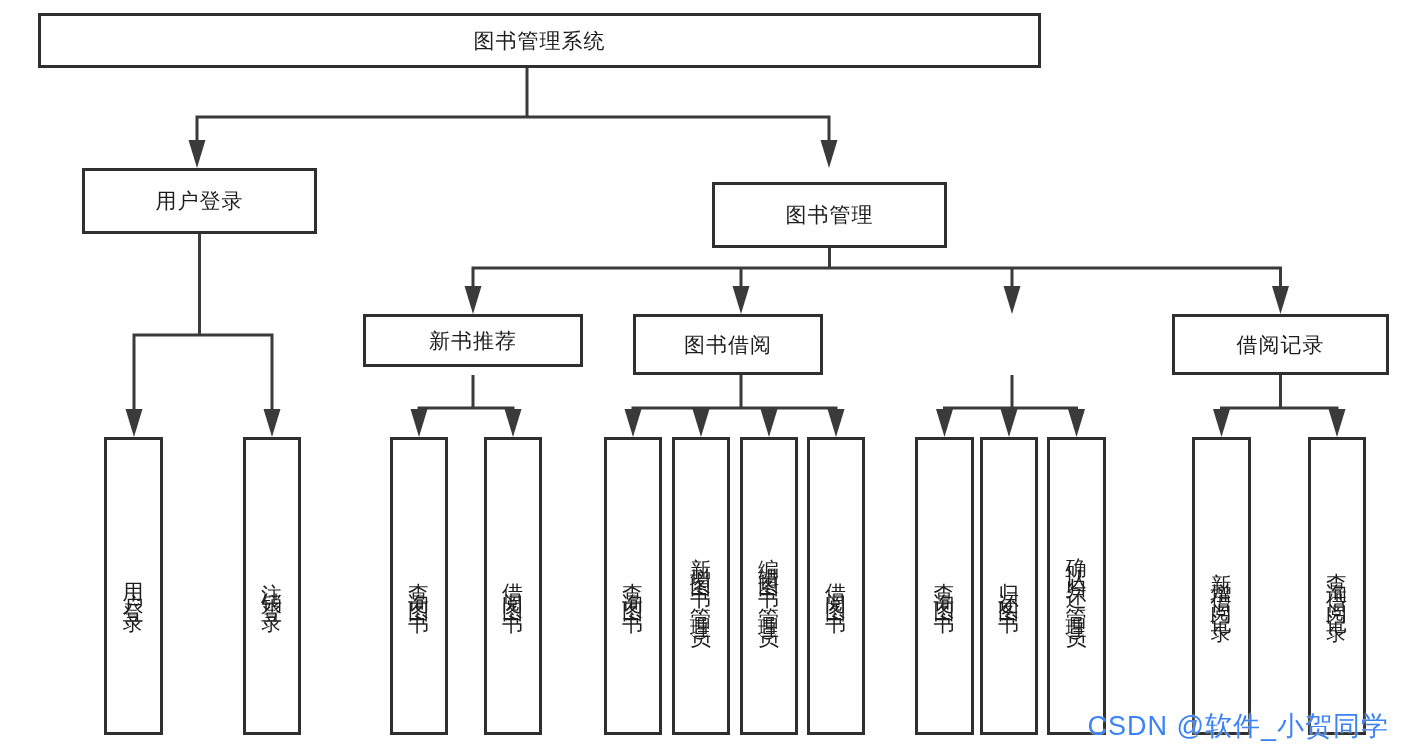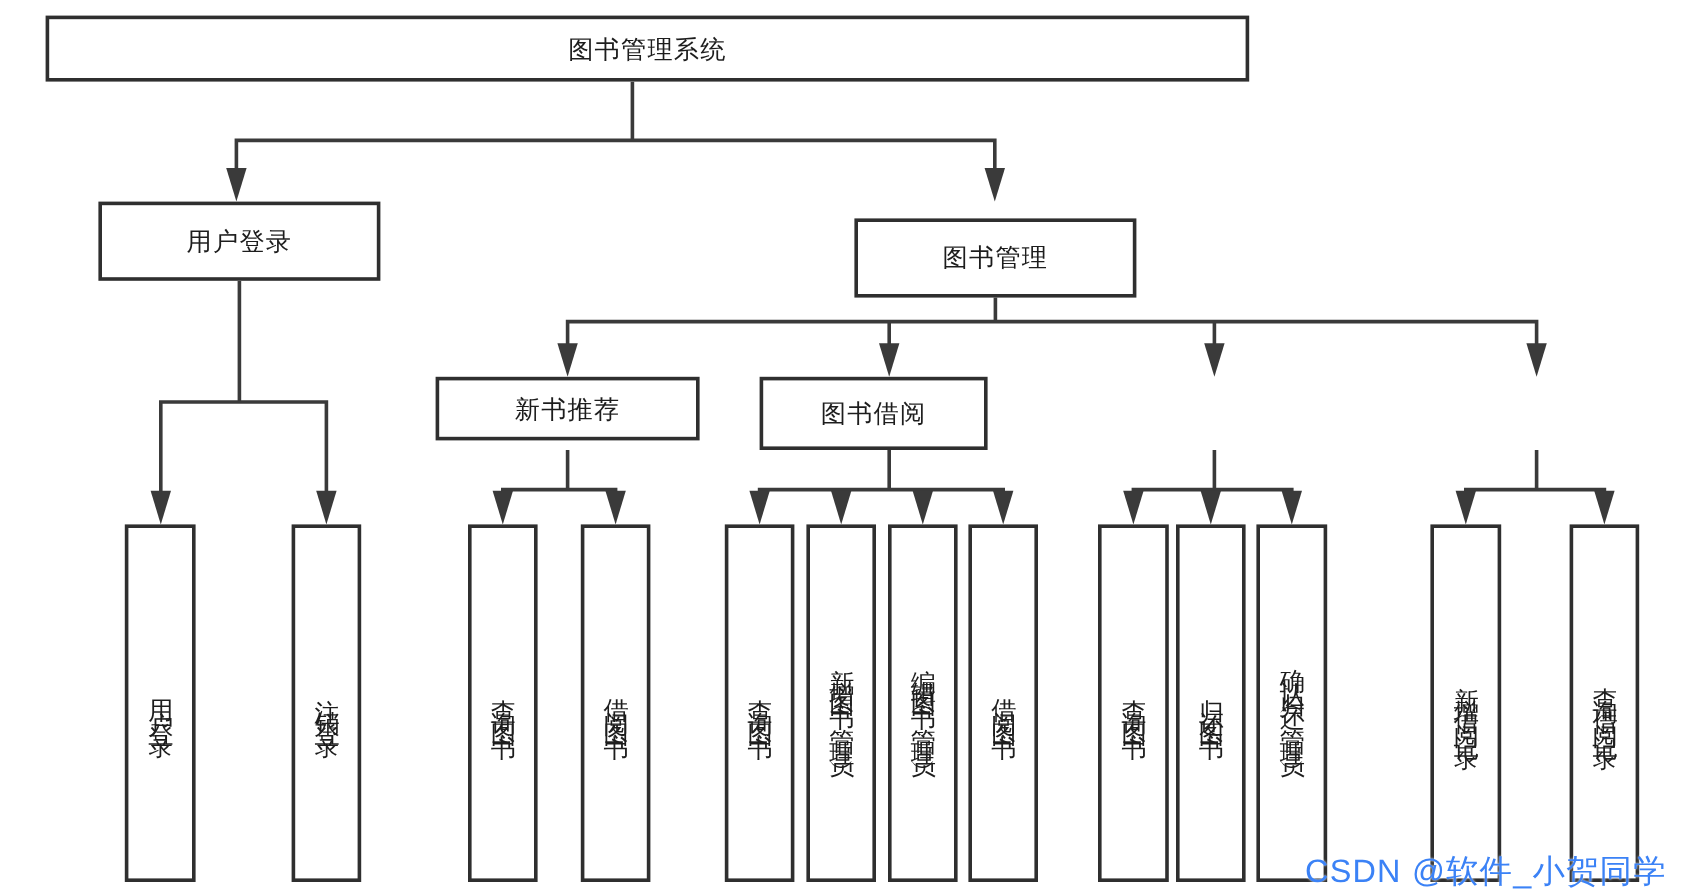--- a/index.html
+++ b/index.html
@@ -99,20 +99,23 @@
   <div class="node" style="left:712px;top:168px;width:235px;height:66px;margin-top:14px;">
     <span>图书管理</span>
   </div>
 
   <div class="node" style="left:363px;top:314px;width:220px;height:53px;">
     <span>新书推荐</span>
   </div>
   <div class="node" style="left:633px;top:314px;width:190px;height:61px;">
     <span>图书借阅</span>
   </div>
+  <div class="node" style="left:1172px;top:314px;width:217px;height:61px;">
+    <span>借阅记录</span>
+  </div>
 
   <div class="node leaf" style="left:104px;top:437px;width:59px;height:298px;">
     <span class="vtext">用户登录</span>
   </div>
   <div class="node leaf" style="left:243px;top:437px;width:58px;height:298px;">
     <span class="vtext">注销登录</span>
   </div>
 
   <div class="node leaf" style="left:390px;top:437px;width:58px;height:298px;">
     <span class="vtext">查询图书</span>

